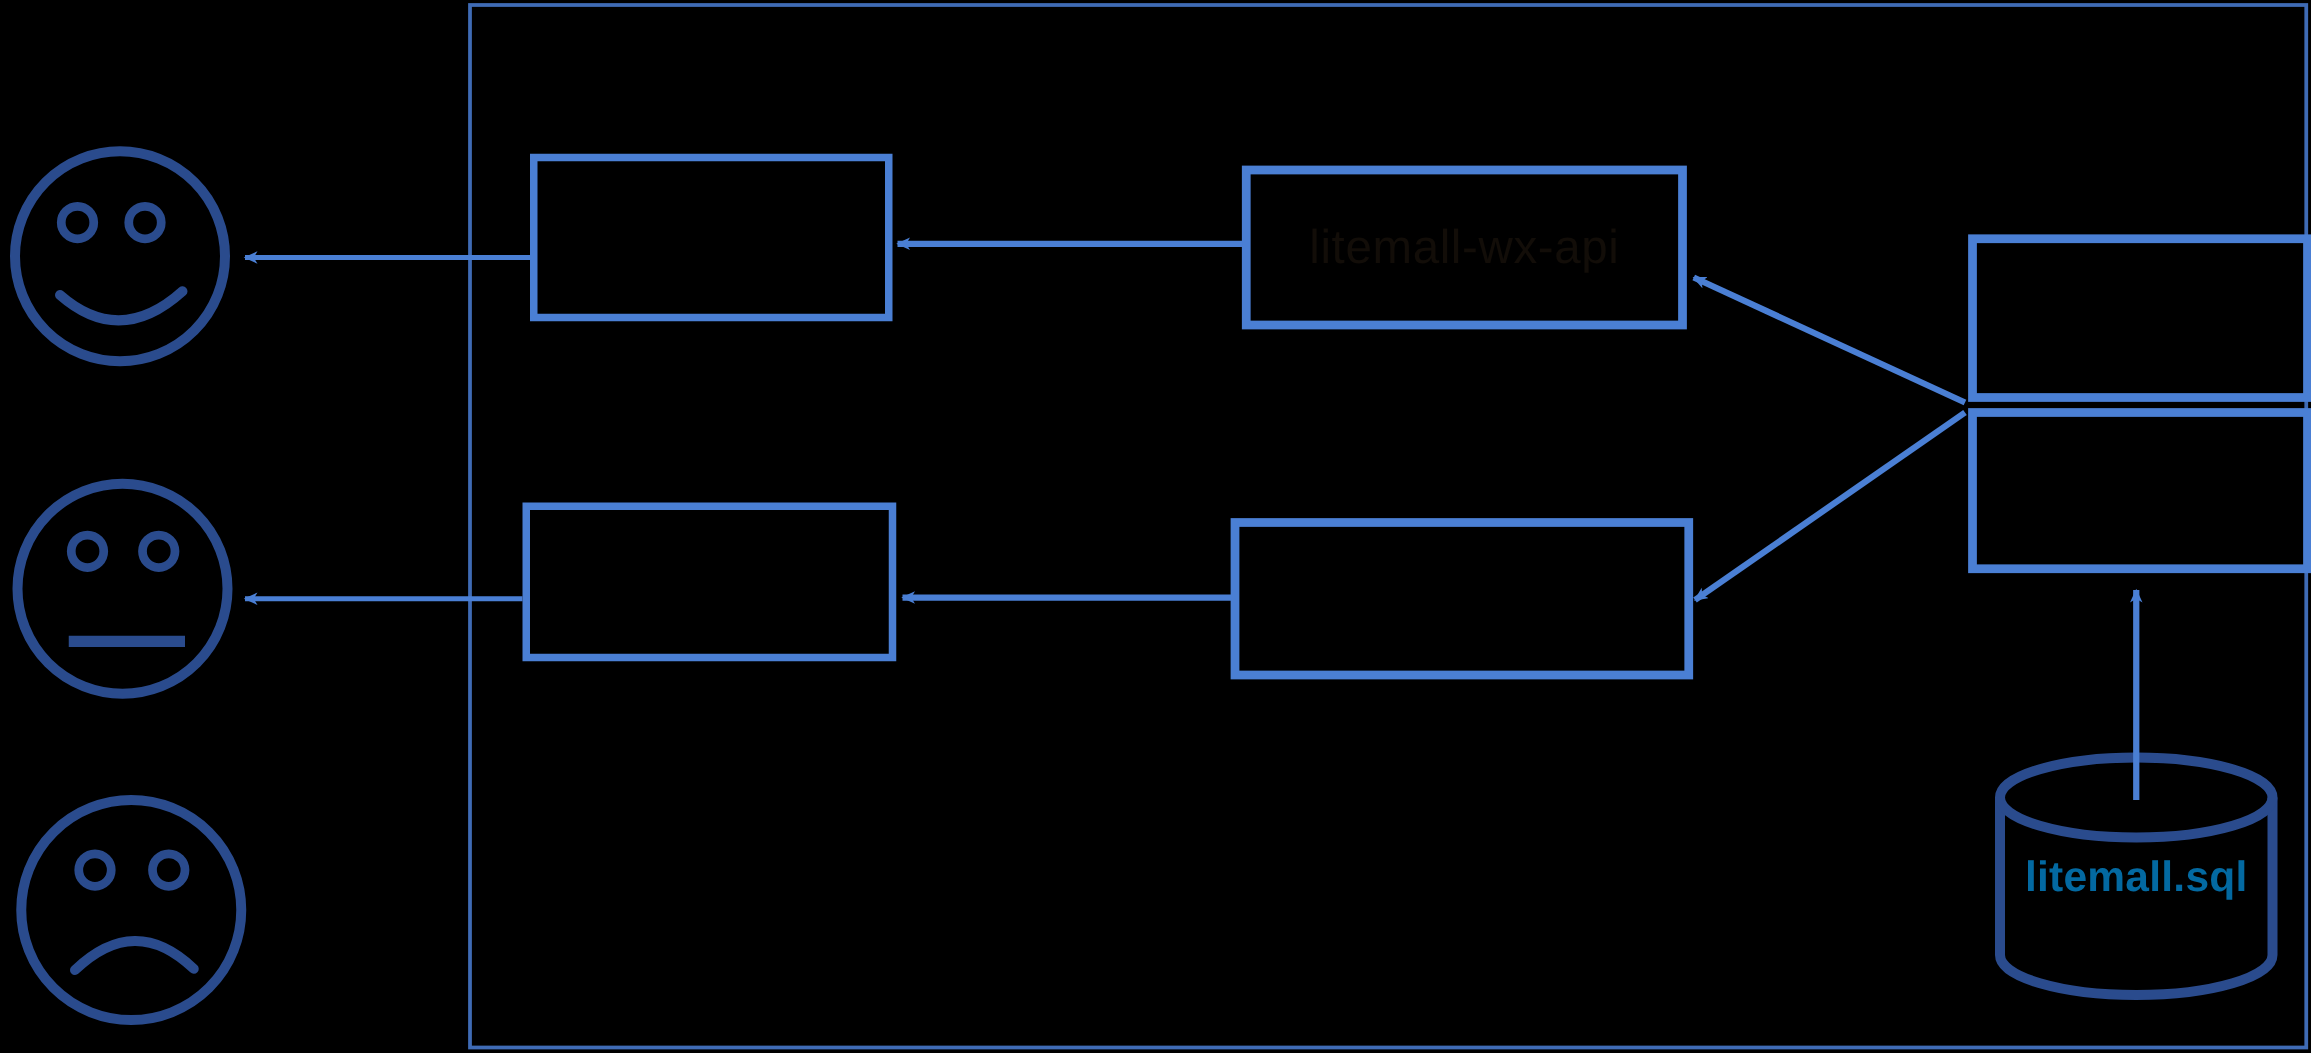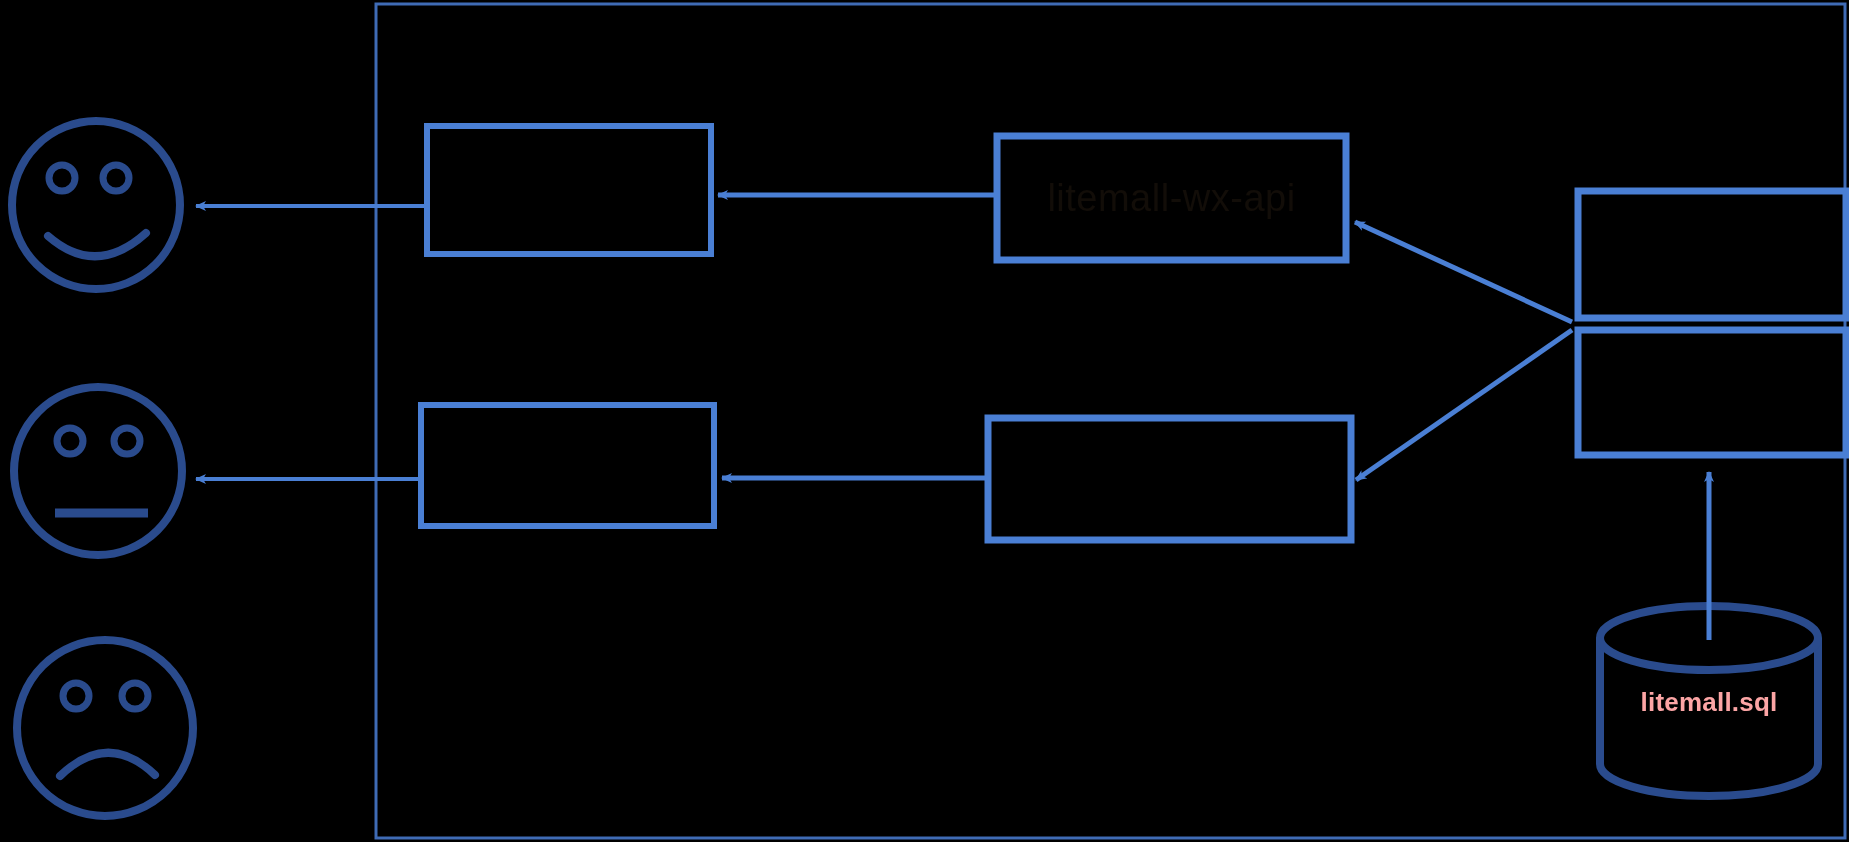--- a/index.html
+++ b/index.html
@@ -34,22 +34,22 @@
     pointer-events: none;
     white-space: nowrap;
   }
   .label-faint {
     color: #120d08;
     font-size: 38px;
     font-weight: 400;
     letter-spacing: 0.5px;
   }
   .label-db {
-    color: #fca5a5;
-    font-size: 26px;
+    color: #0369a1;
+    font-size: 34px;
     font-weight: 700;
     letter-spacing: 0.2px;
   }
 </style>
 </head>
 <body>
 
 <div id="stage">
 
   <svg id="svg-layer" viewBox="0 0 1849 842" xmlns="http://www.w3.org/2000/svg">

